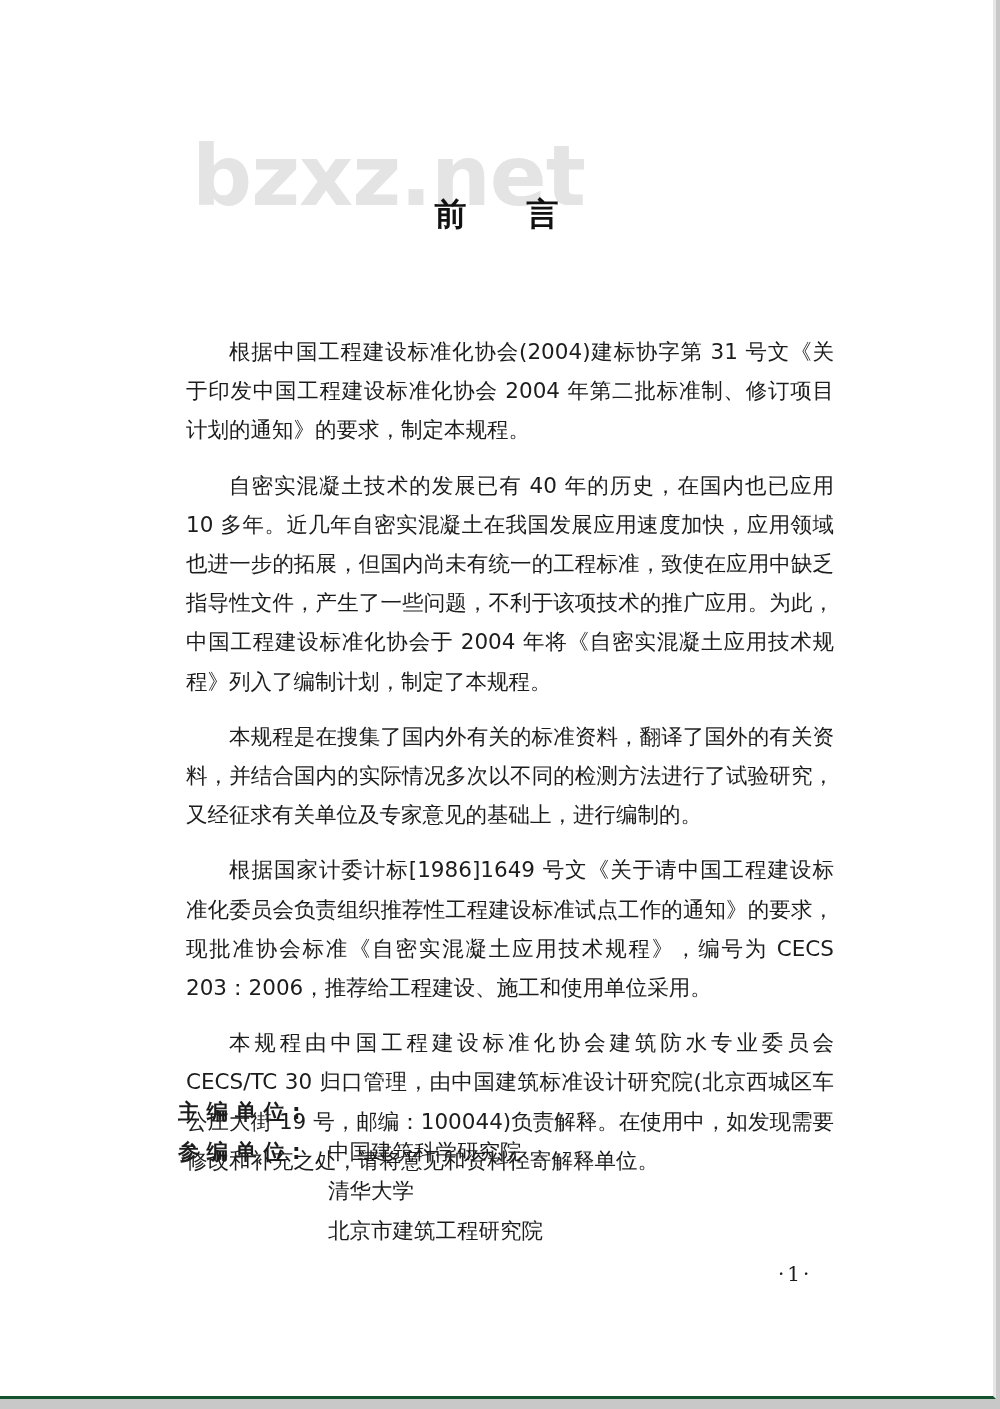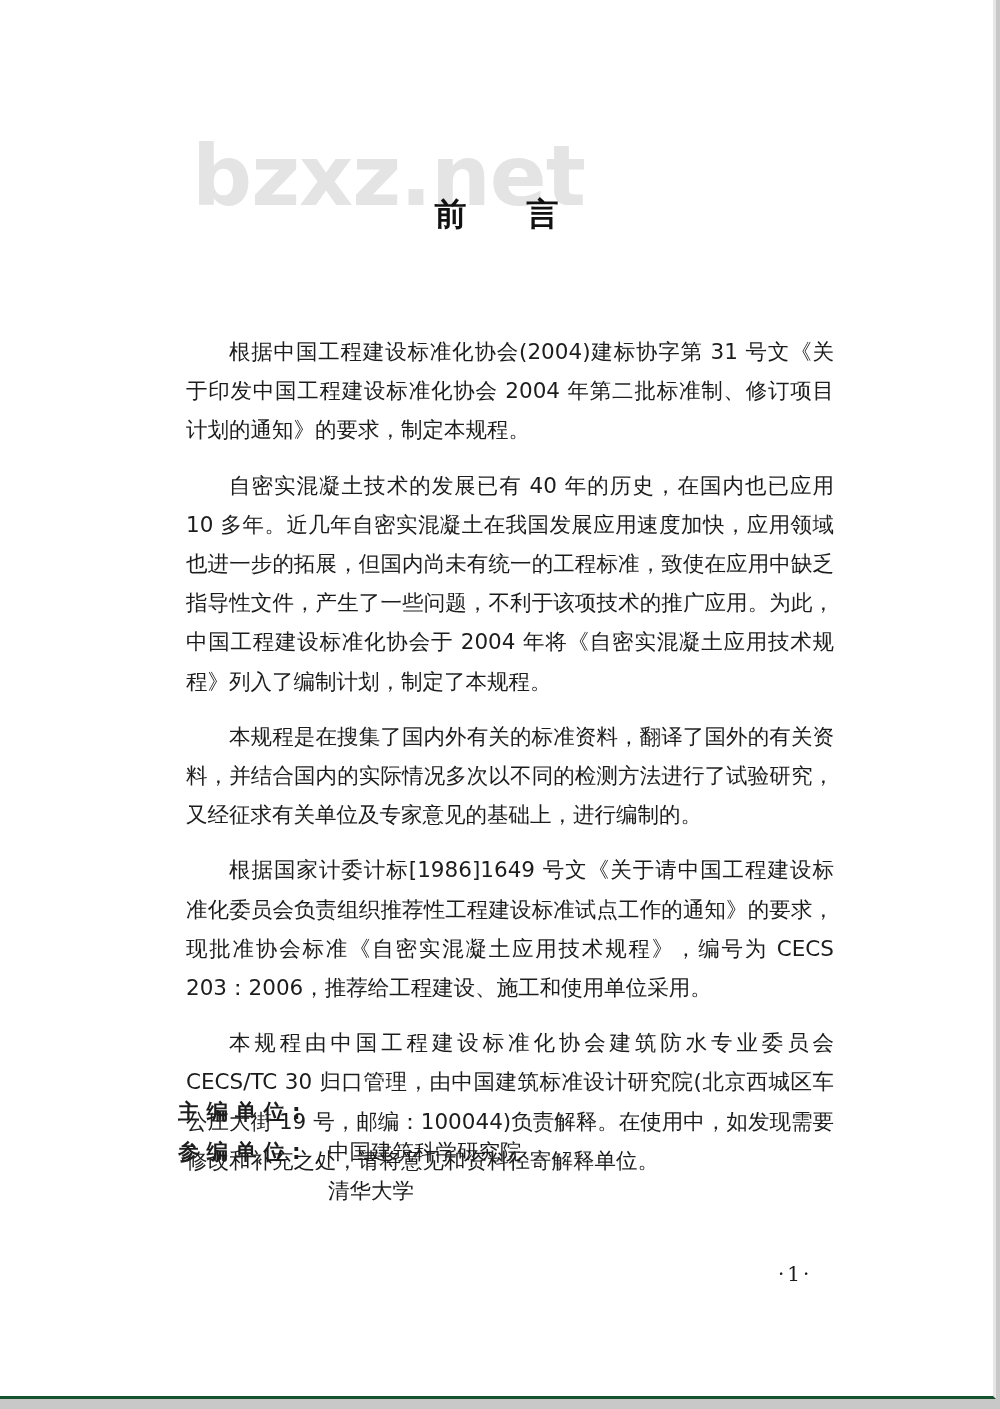--- a/index.html
+++ b/index.html
@@ -122,17 +122,21 @@
       <span class="unit-label">主编单位:</span>
     </div>
     <div class="unit-row">
       <span class="unit-label">参编单位:</span>
       <span class="unit-value">中国建筑科学研究院</span>
     </div>
     <div class="unit-row">
       <span class="unit-label"></span>
       <span class="unit-value">清华大学</span>
     </div>
+    <div class="unit-row">
+      <span class="unit-label"></span>
+      <span class="unit-value">北京市建筑工程研究院</span>
+    </div>
   </div>
 
   <div class="page-number">·1·</div>
 
 </div>
 
 </body></html>

